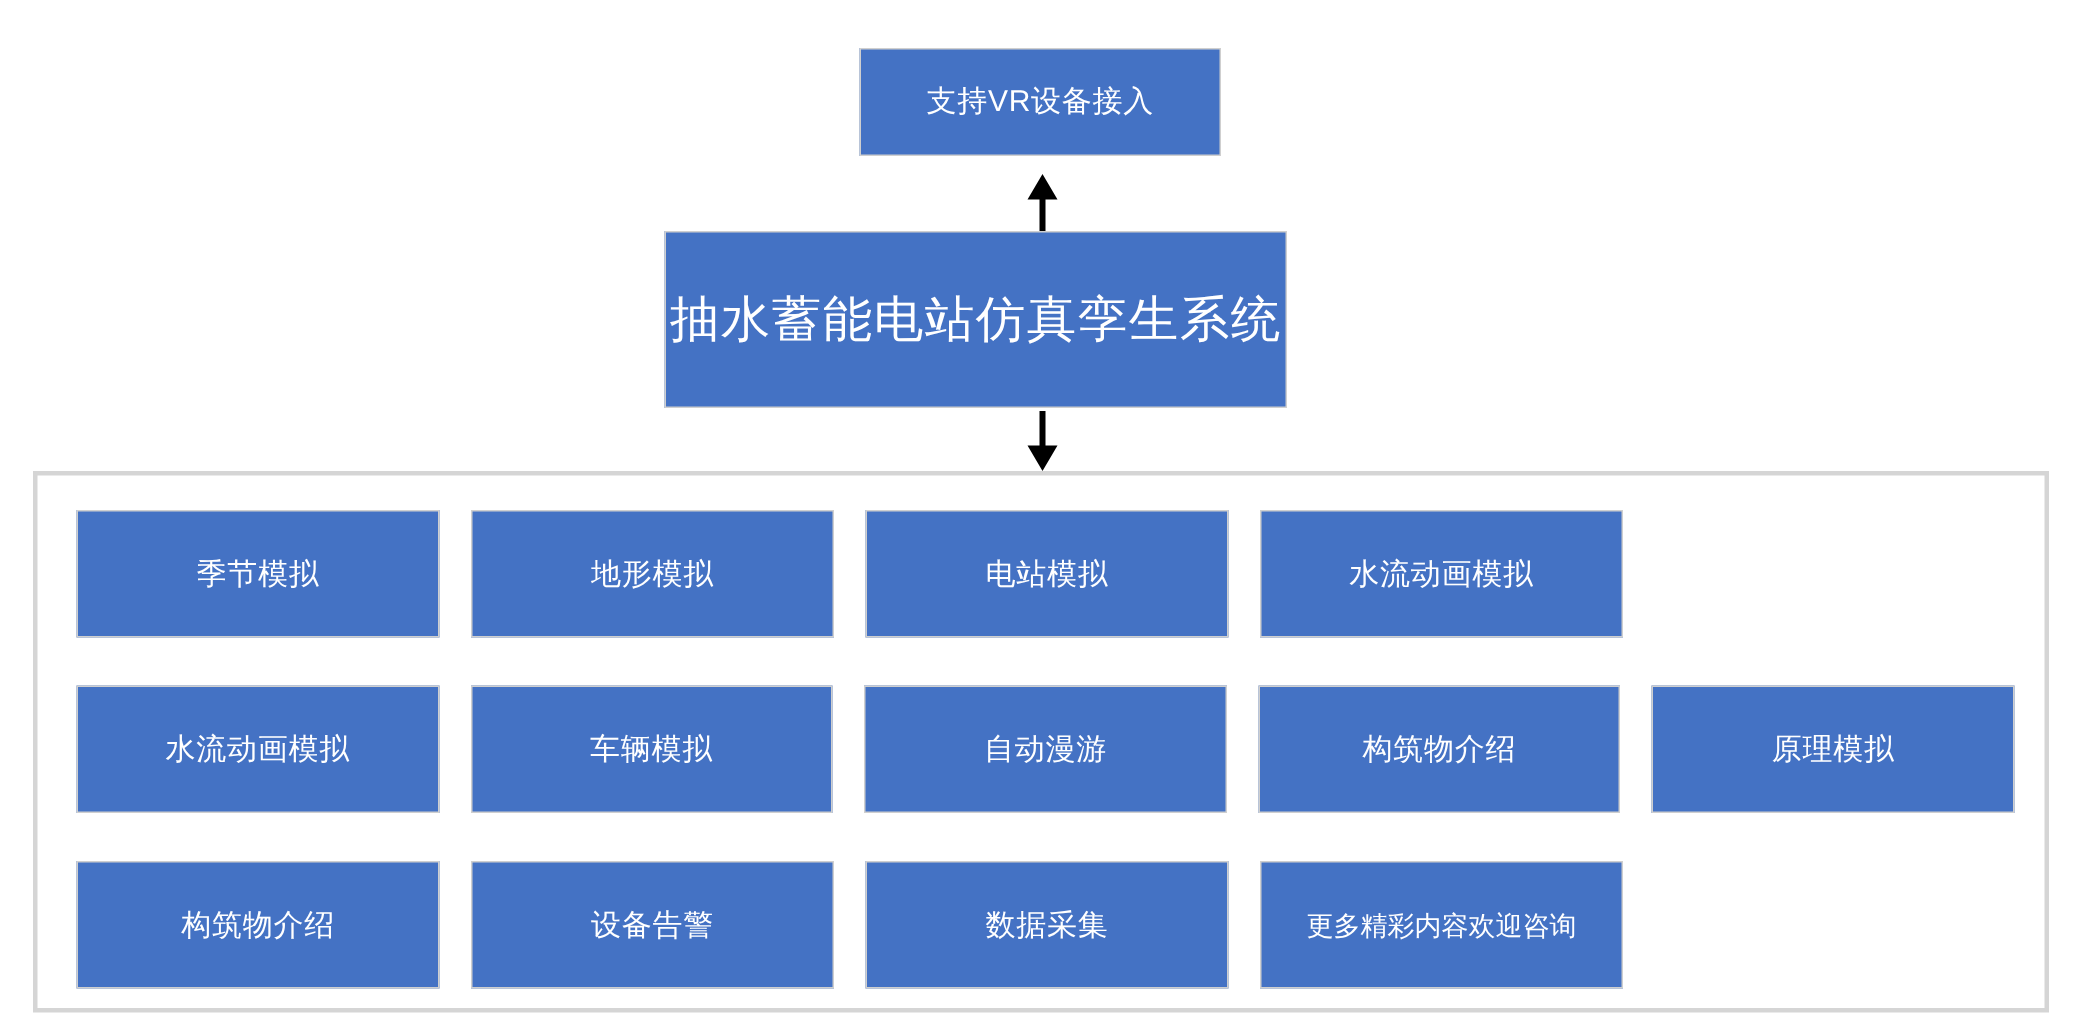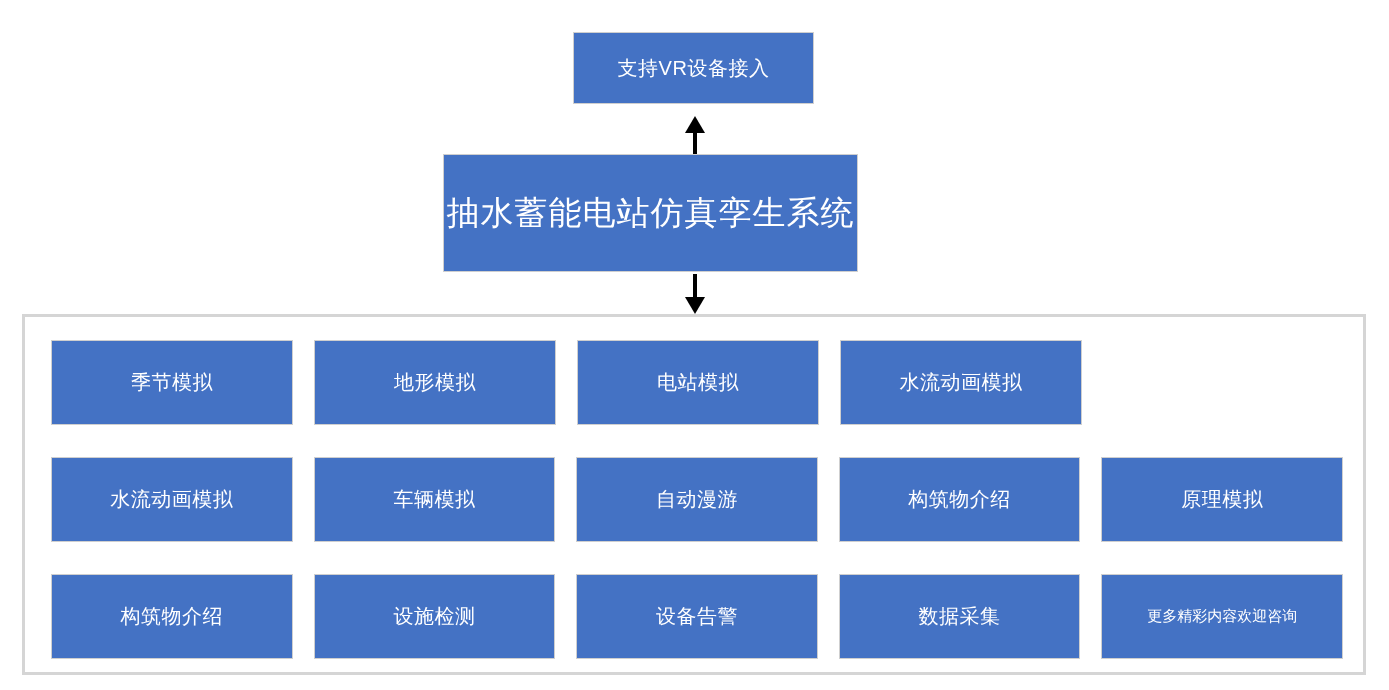--- a/index.html
+++ b/index.html
@@ -112,21 +112,21 @@
     display: flex;
     align-items: center;
     justify-content: center;
     color: #ffffff;
     font-size: 20px;
     letter-spacing: 0.5px;
     text-align: center;
     -webkit-font-smoothing: antialiased;
   }
   .module-box.small {
-    font-size: 15px;
+    font-size: 18px;
     letter-spacing: 0;
   }
 </style>
 </head>
 <body>
 
 <div class="stage">
 
   <div class="node node-vr">支持VR设备接入</div>
 
@@ -159,21 +159,20 @@
       <div class="modules-row">
         <div class="module-box">水流动画模拟</div>
         <div class="module-box">车辆模拟</div>
         <div class="module-box">自动漫游</div>
         <div class="module-box">构筑物介绍</div>
         <div class="module-box">原理模拟</div>
       </div>
 
       <div class="modules-row">
         <div class="module-box">构筑物介绍</div>
-        <div class="module-box">设施检测</div>
         <div class="module-box">设备告警</div>
         <div class="module-box">数据采集</div>
         <div class="module-box small">更多精彩内容欢迎咨询</div>
       </div>
 
     </div>
   </div>
 
 </div>
 

